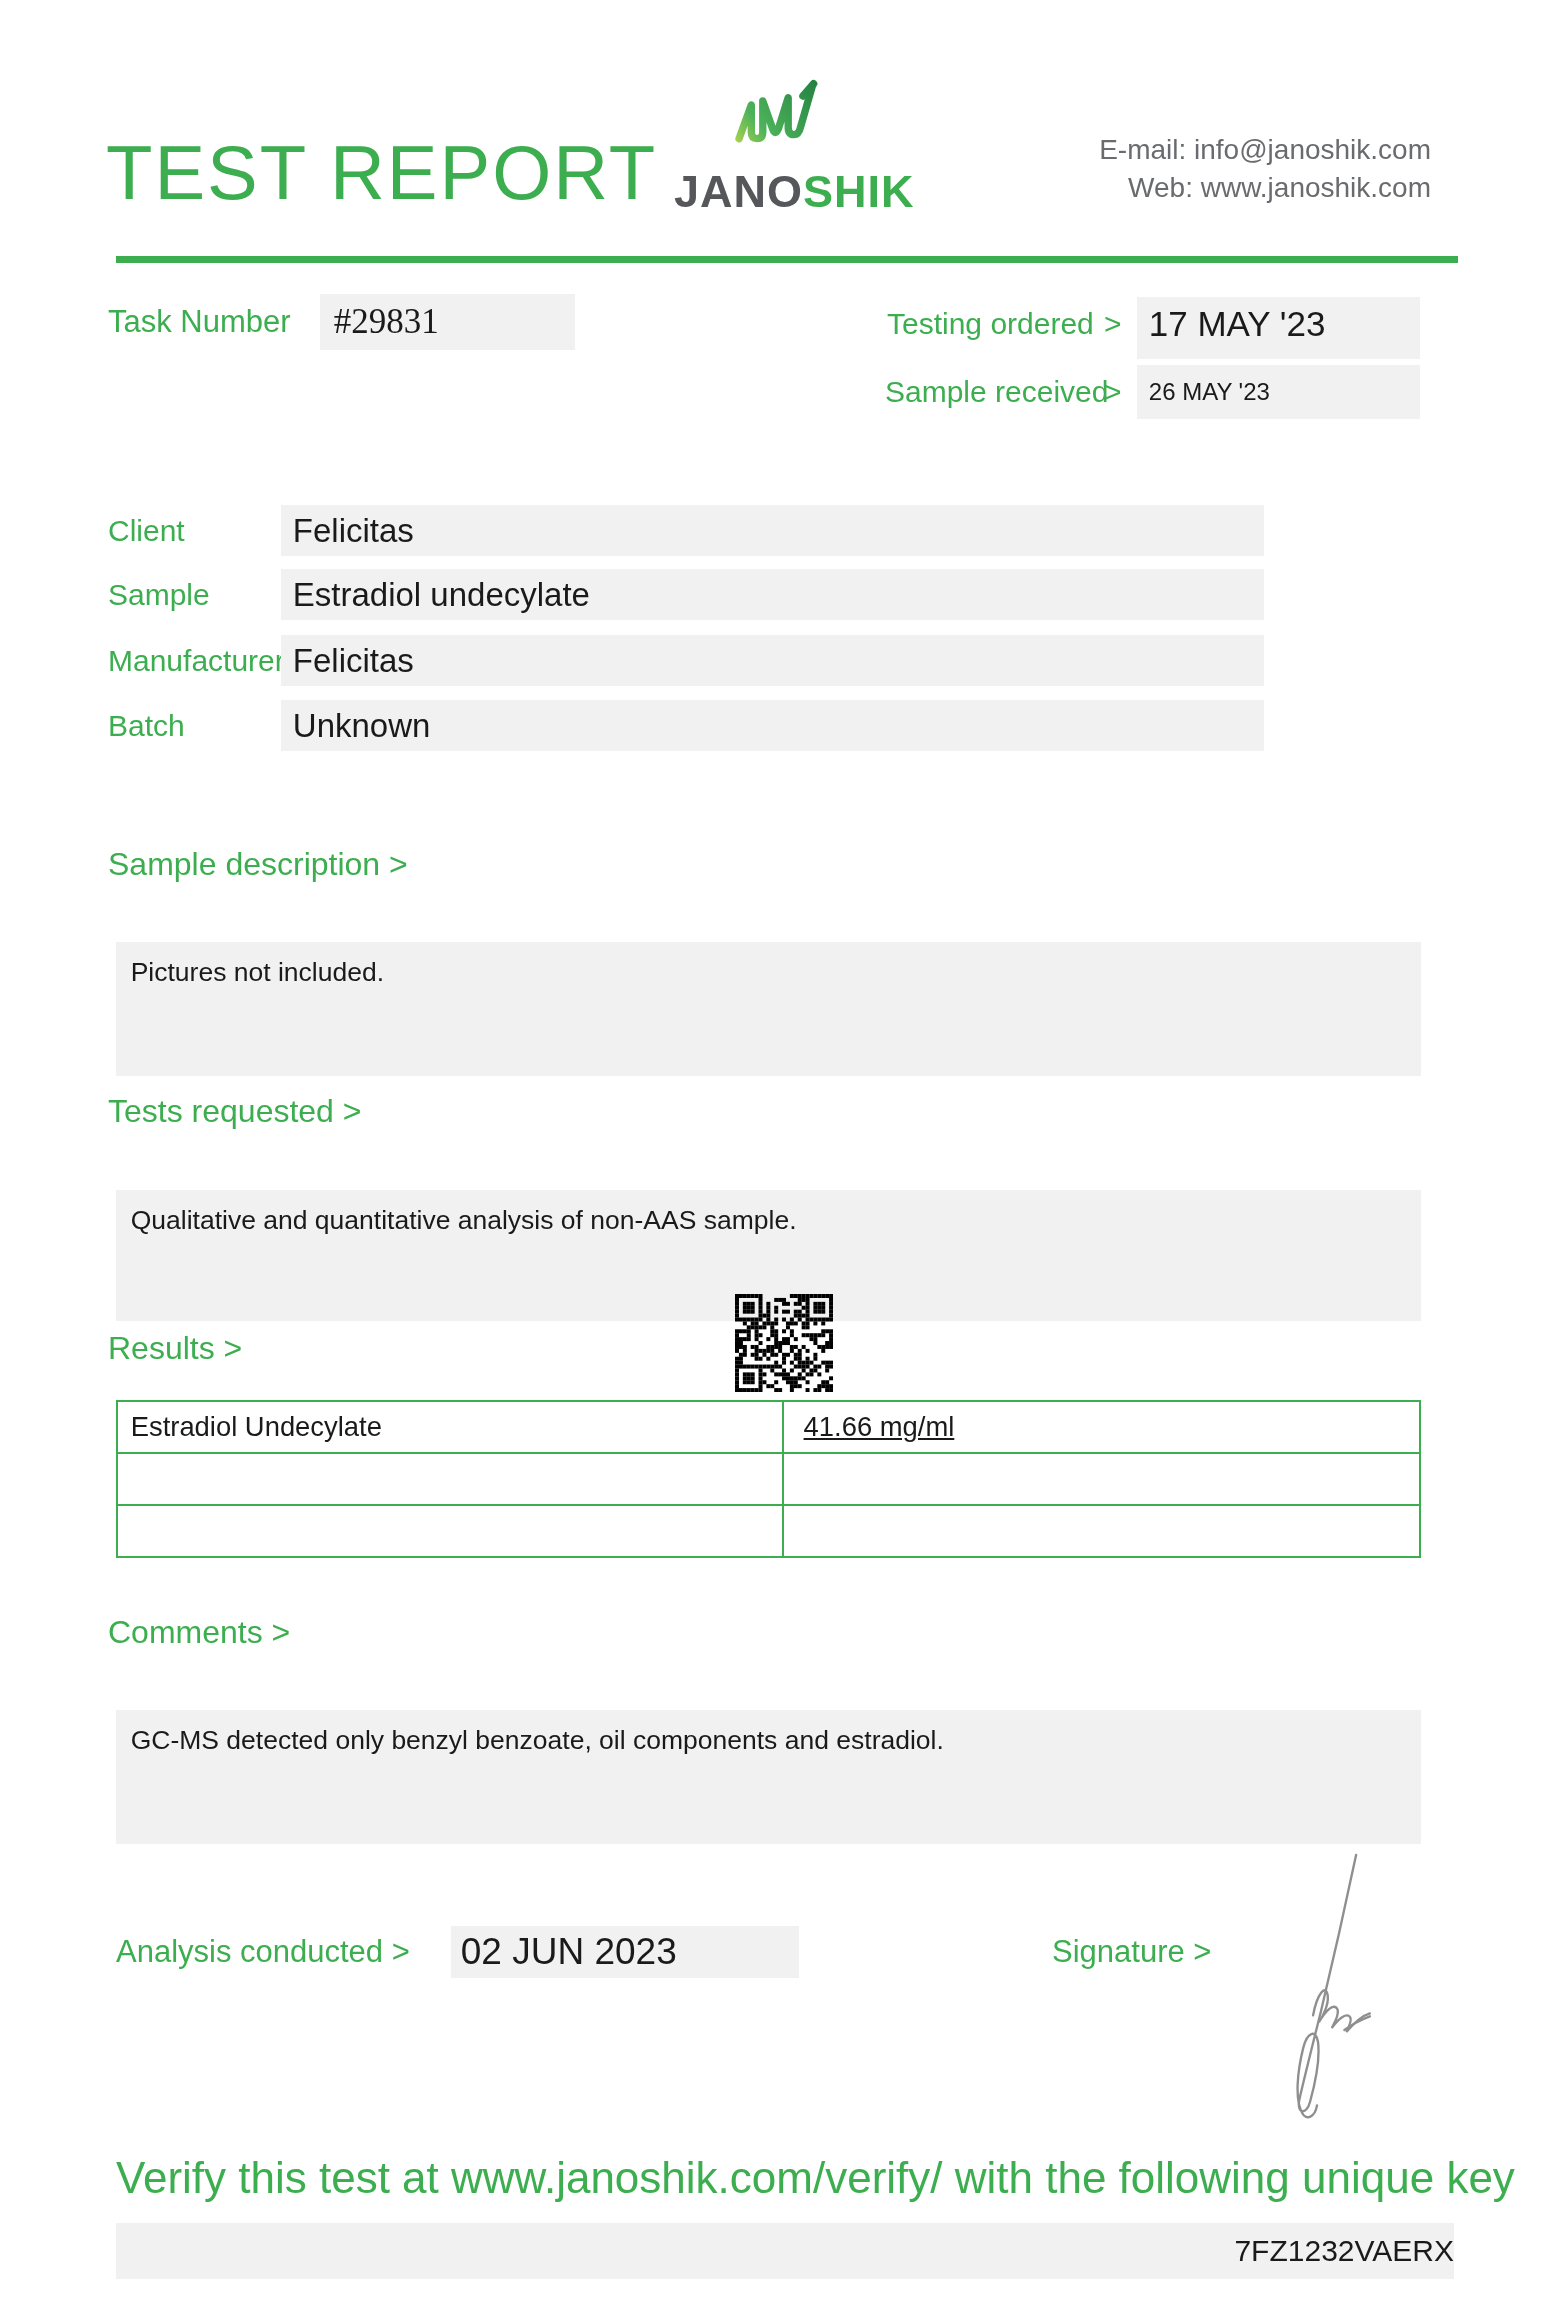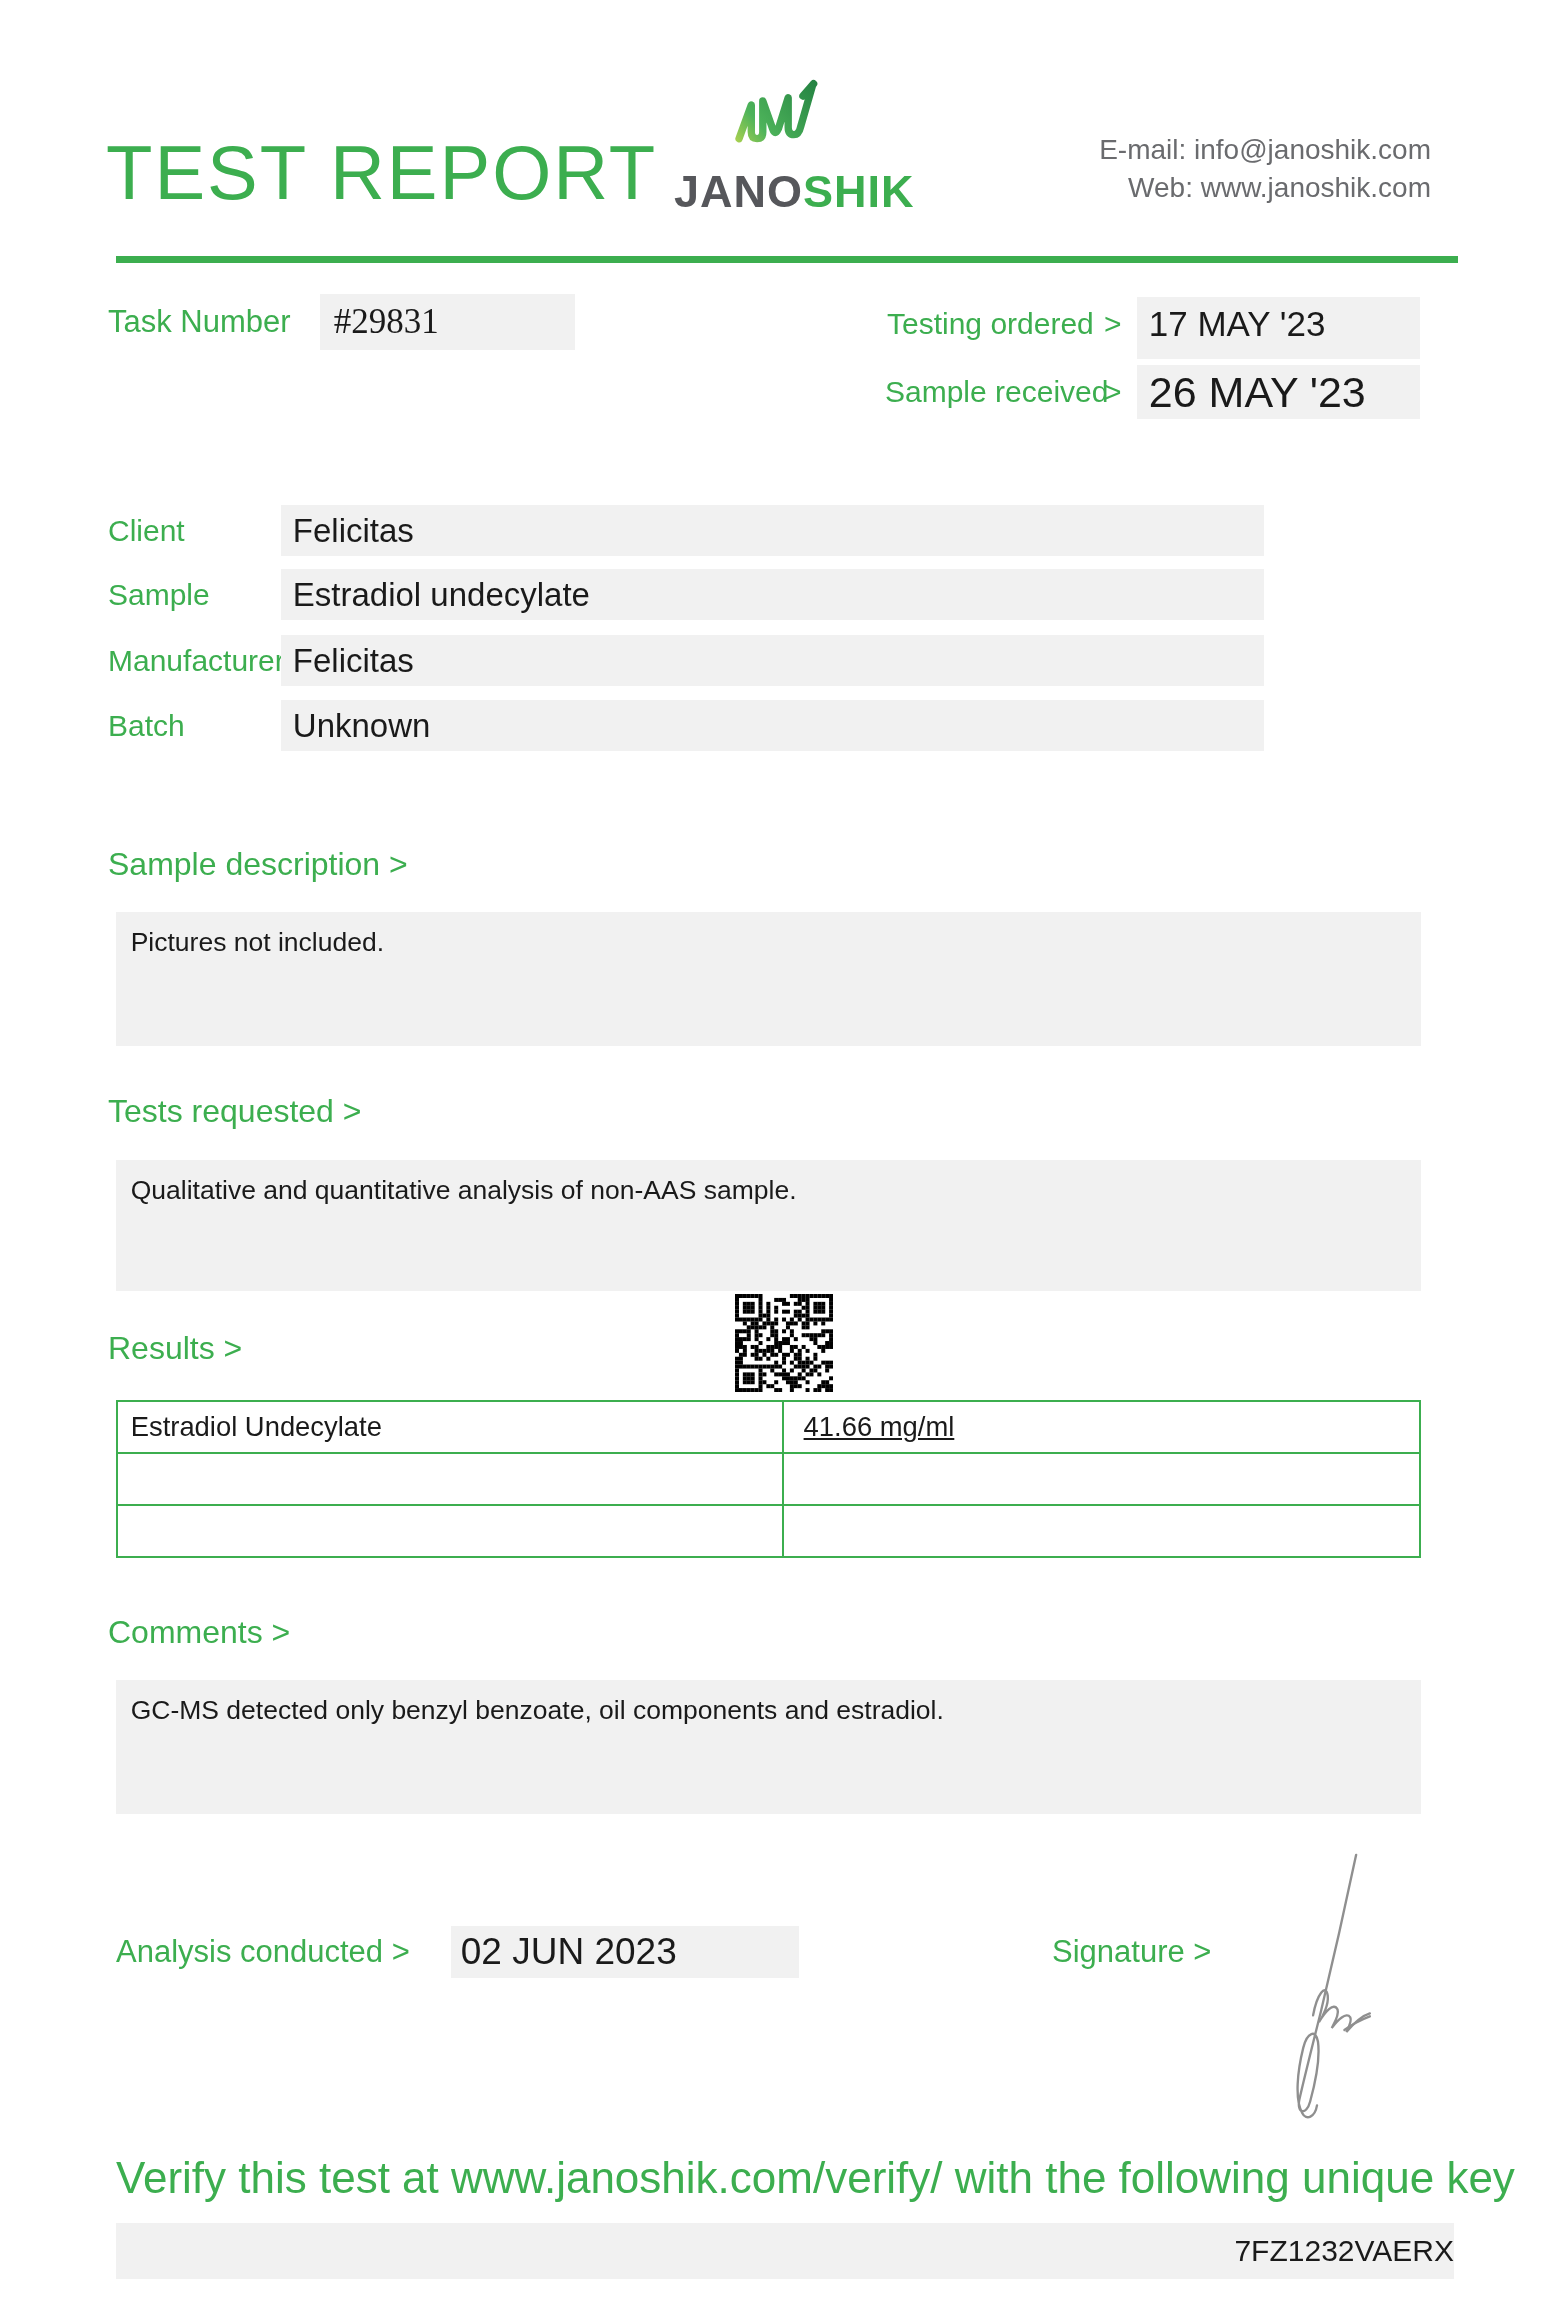--- a/index.html
+++ b/index.html
@@ -33,31 +33,31 @@
   .rule{left:116px;top:256px;width:1342px;height:6.9px;background:var(--green);}
 
   
   .task-label{left:108px;top:294px;font-size:31px;line-height:56px;color:var(--green);}
   .task-box{left:320px;top:294px;width:255px;height:56px;font-size:35px;line-height:56px;padding-left:13.7px;font-family:Liberation Serif, serif;}
   .date-label-1{left:887px;top:297px;font-size:30px;line-height:54px;color:var(--green);}
   .date-label-2{left:885px;top:365px;font-size:30px;line-height:54px;color:var(--green);}
   .arrow-1{left:1104px;top:297px;font-size:30px;line-height:54px;color:var(--green);}
   .arrow-2{left:1104px;top:365px;font-size:30px;line-height:54px;color:var(--green);}
   .date-box-1{left:1137px;top:297px;width:283px;height:62px;font-size:35px;line-height:54px;padding-left:11.8px;}
-  .date-box-2{left:1137px;top:365px;width:283px;height:54px;font-size:43px;line-height:54px;padding-left:11.8px;}
+  .date-box-2{left:1137px;top:365px;width:283px;height:54px;font-size:24px;line-height:54px;padding-left:11.8px;}
 
   
   .info-label{left:108px;font-size:30px;line-height:51px;color:var(--green);}
   .info-box{left:281px;width:983px;height:51px;font-size:33px;line-height:51px;padding-left:11.8px;}
   .r1{top:505px}.r2{top:569px}.r3{top:635px}.r4{top:700px}
 
   
   .sec-heading{left:108px;font-size:32px;line-height:1.2;color:var(--green);}
   .h-desc{top:845px}.h-tests{top:1092px}.h-results{top:1329px}.h-comments{top:1613px}
-  .text-box{left:116px;width:1305px;padding:12.7px 14.7px;font-size:26.5px;line-height:1.3;}
+  .text-box{left:116px;width:1305px;padding:12.7px 14.7px;font-size:26.5px;line-height:1.3;margin-top:30px;}
   .b-desc{top:912px;height:134px;}
   .b-tests{top:1160px;height:131px;}
   .b-comments{top:1680px;height:134px;}
 
   .qr{left:735px;top:1294px;width:98px;height:98px;}
 
   table.results{left:116px;top:1400px;width:1305px;border-collapse:collapse;position:absolute;}
   table.results td{border:2.9px solid var(--green);height:52px;font-size:27.4px;color:var(--text-dark);background:#fff;}
   table.results td.c1{width:666px;padding-left:12.7px;}
   table.results td.c2{padding-left:19.6px;text-decoration:underline;}

